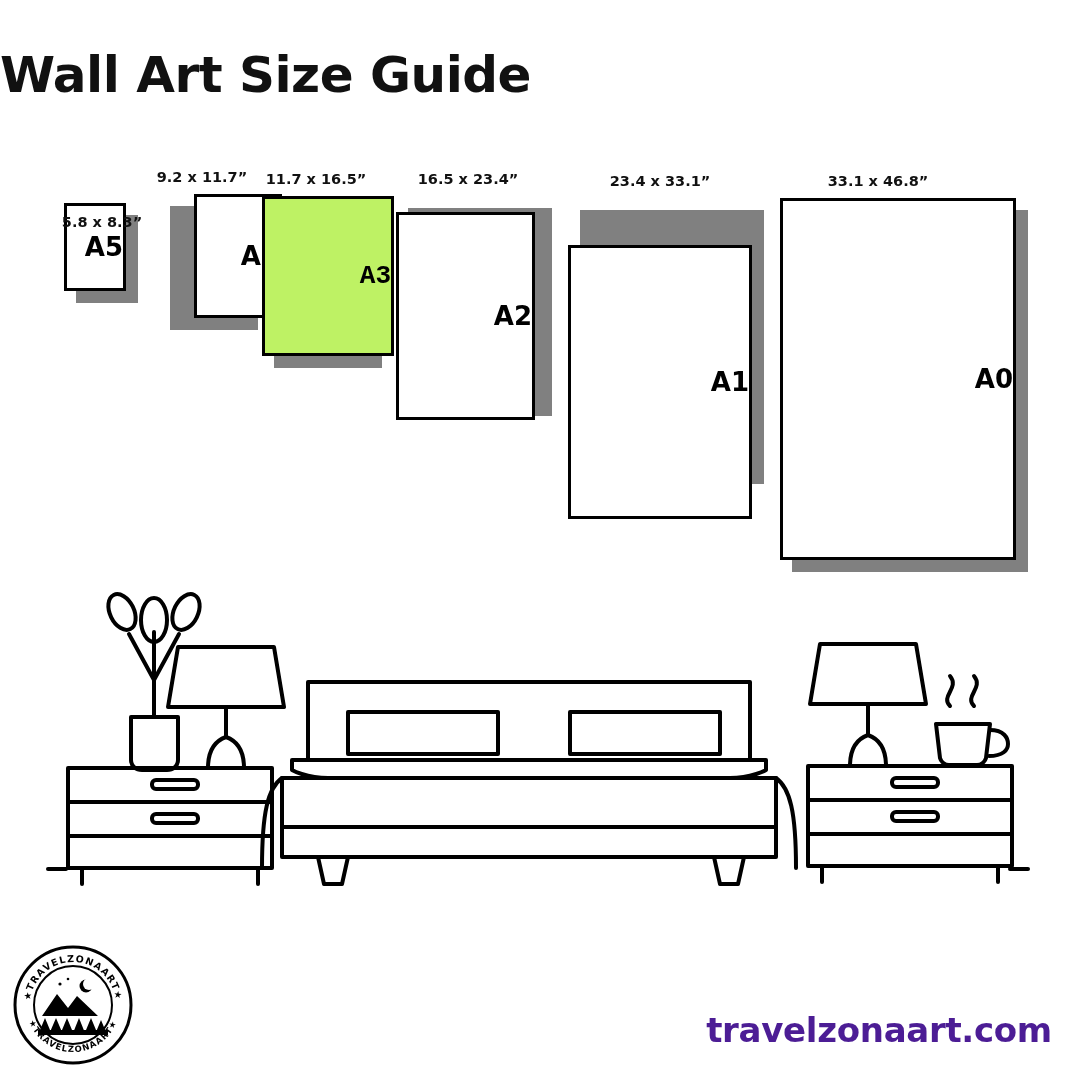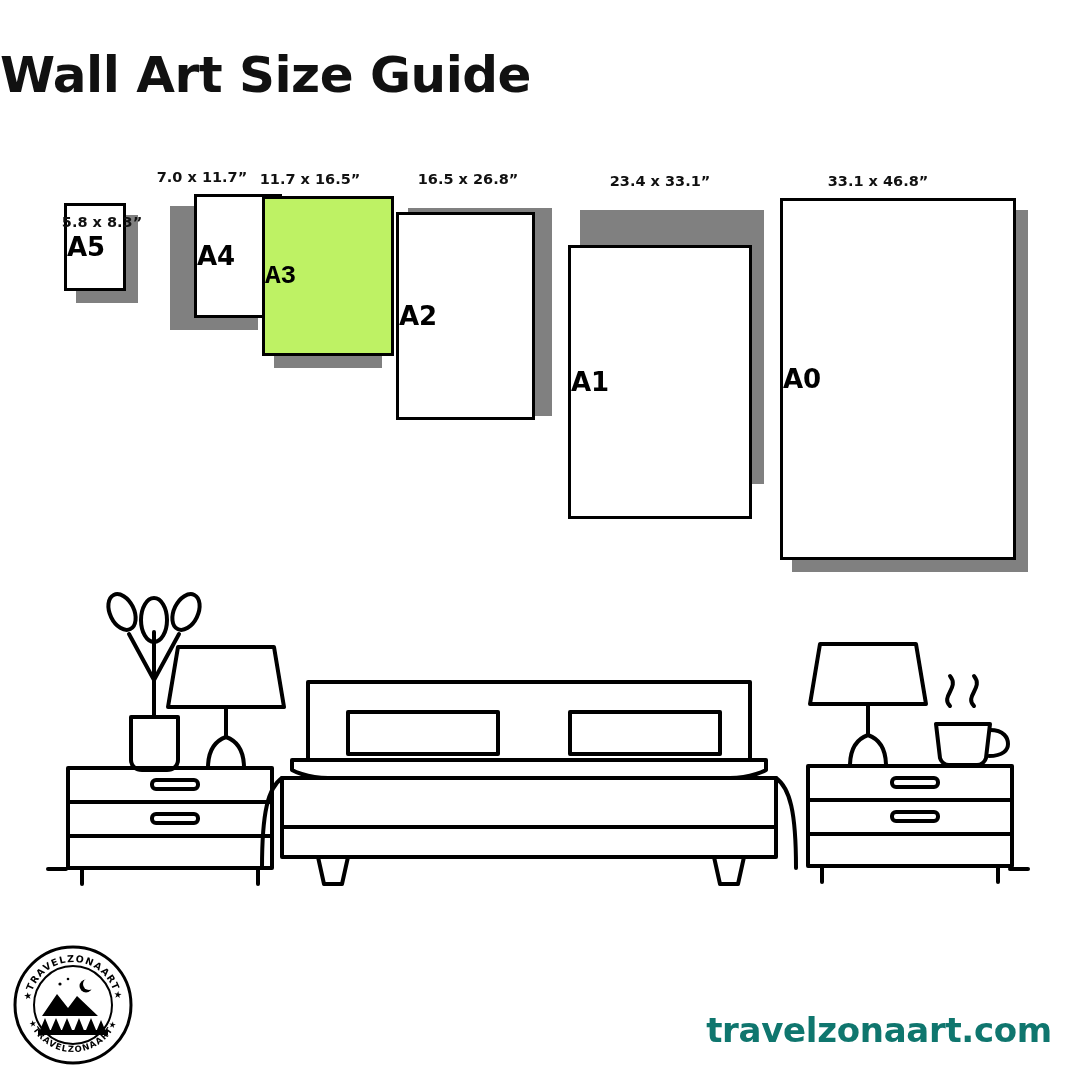--- a/index.html
+++ b/index.html
@@ -43,21 +43,21 @@
     position: absolute;
     background: #808080;
   }
   .frame-box {
     position: absolute;
     background: #ffffff;
     border: 3px solid #000000;
     box-sizing: border-box;
     display: flex;
     align-items: center;
-    justify-content: flex-start;
+    justify-content: flex-end;
   }
   .frame-label {
     font-size: 26px;
     font-weight: bold;
     color: #000000;
   }
   .frame-dims {
     position: absolute;
     white-space: nowrap;
     font-size: 14.5px;
@@ -83,56 +83,56 @@
     width: 122px;
     height: 122px;
   }
   #site-url {
     position: absolute;
     right: 28px;
     top: 1010px;
     font-size: 34px;
     font-weight: bold;
     letter-spacing: -0.3px;
-    color: #0f766e;
+    color: #4c1d95;
   }
 </style>
 </head>
 <body>
 
 <div id="page-title">Wall Art Size Guide</div>
 
 <div id="frames">
     <div class="frame-group" style="left: 0px; top: 0px;">
       <div class="frame-shadow" style="left: 76px; top: 215px; width: 62px; height: 88px; background: rgb(128, 128, 128);"></div>
       <div class="frame-box" style="left: 64px; top: 203px; width: 62px; height: 88px; background: rgb(255, 255, 255); border-color: rgb(0, 0, 0);">
         <span class="frame-label">A5</span>
       </div>
       <div class="frame-dims" style="left: 12px; top: 178px; width: 180px; margin-top: 36px;">5.8 x 8.3”</div>
     </div>
     <div class="frame-group" style="left: 0px; top: 0px;">
       <div class="frame-shadow" style="left: 170px; top: 206px; width: 88px; height: 124px; background: rgb(128, 128, 128);"></div>
       <div class="frame-box" style="left: 158px; top: 194px; width: 88px; height: 124px; background: rgb(255, 255, 255); border-color: rgb(0, 0, 0); margin-left: 36px;">
         <span class="frame-label">A4</span>
       </div>
-      <div class="frame-dims" style="left: 112px; top: 169px; width: 180px;">7.0 x 11.7”</div>
+      <div class="frame-dims" style="left: 112px; top: 169px; width: 180px;">9.2 x 11.7”</div>
     </div>
     <div class="frame-group" style="left: 0px; top: 0px;">
       <div class="frame-shadow" style="left: 274px; top: 208px; width: 108px; height: 160px; background: rgb(128, 128, 128);"></div>
       <div class="frame-box" style="left: 262px; top: 196px; width: 132px; height: 160px; background: #bef264; border-color: rgb(0, 0, 0); font-family: Liberation Mono, monospace;">
         <span class="frame-label">A3</span>
       </div>
-      <div class="frame-dims" style="left: 220px; top: 171px; width: 180px;">11.7 x 16.5”</div>
+      <div class="frame-dims" style="left: 226px; top: 171px; width: 180px;">11.7 x 16.5”</div>
     </div>
     <div class="frame-group" style="left: 0px; top: 0px;">
       <div class="frame-shadow" style="left: 408px; top: 208px; width: 144px; height: 208px; background: rgb(128, 128, 128);"></div>
       <div class="frame-box" style="left: 396px; top: 212px; width: 139px; height: 208px; background: rgb(255, 255, 255); border-color: rgb(0, 0, 0);">
         <span class="frame-label">A2</span>
       </div>
-      <div class="frame-dims" style="left: 378px; top: 171px; width: 180px;">16.5 x 26.8”</div>
+      <div class="frame-dims" style="left: 378px; top: 171px; width: 180px;">16.5 x 23.4”</div>
     </div>
     <div class="frame-group" style="left: 0px; top: 0px;">
       <div class="frame-shadow" style="left: 580px; top: 210px; width: 184px; height: 274px; background: rgb(128, 128, 128);"></div>
       <div class="frame-box" style="left: 568px; top: 198px; width: 184px; height: 274px; background: rgb(255, 255, 255); border-color: rgb(0, 0, 0); margin-top: 47px;">
         <span class="frame-label">A1</span>
       </div>
       <div class="frame-dims" style="left: 570px; top: 173px; width: 180px;">23.4 x 33.1”</div>
     </div>
     <div class="frame-group" style="left: 0px; top: 0px;">
       <div class="frame-shadow" style="left: 792px; top: 210px; width: 236px; height: 362px; background: rgb(128, 128, 128);"></div>

